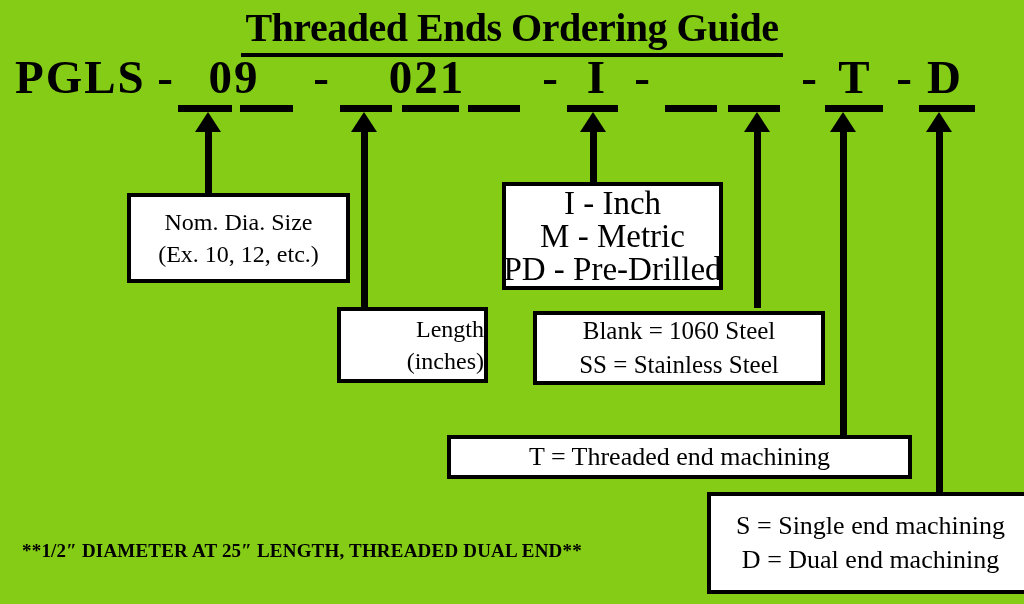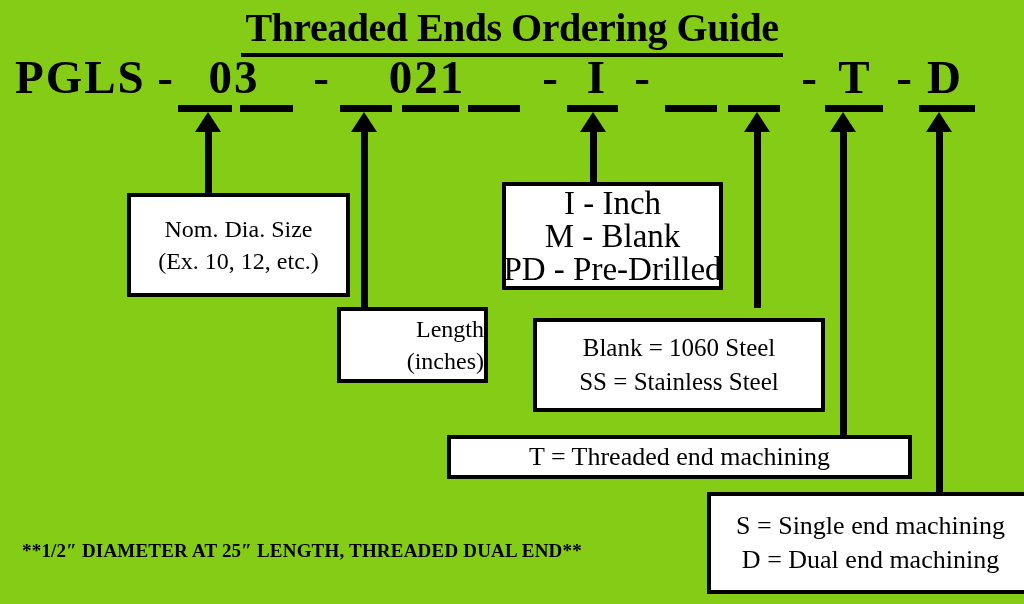--- a/index.html
+++ b/index.html
@@ -97,24 +97,24 @@
     display: flex;
     flex-direction: column;
     justify-content: center;
     align-items: center;
     text-align: center;
     font-size: 24px;
     line-height: 32px;
   }
   .box div { white-space: nowrap; }
   .big-text { font-size: 26px; line-height: 34px; }
-  .b-diameter  { left: 127px; top: 193px; width: 223px; height: 104px; }
+  .b-diameter  { left: 127px; top: 193px; width: 223px; height: 90px; }
   .b-length    { left: 337px; top: 307px; width: 151px; height: 76px; align-items: flex-end; }
   .b-units     { left: 502px; top: 182px; width: 221px; height: 108px; font-size: 33px; line-height: 33px; }
-  .b-material  { left: 533px; top: 318px; width: 292px; height: 94px; font-size: 25px; line-height: 34px; }
+  .b-material  { left: 533px; top: 311px; width: 292px; height: 74px; font-size: 25px; line-height: 34px; }
   .b-machining { left: 447px; top: 435px; width: 465px; height: 44px; text-align: center; }
   .b-ends      { left: 707px; top: 492px; width: 327px; height: 102px; }
 
   
   .footnote {
     position: absolute;
     left: 22px; top: 540px;
     font-size: 19px;
     font-weight: bold;
     letter-spacing: 0.2px;
@@ -125,21 +125,21 @@
 <body>
 
 <div class="canvas">
 
   <div class="title">
     <span class="title-text">Threaded Ends Ordering Guide</span>
   </div>
 
   <div class="code c-prefix">PGLS</div>
   <div class="code ctr c-sep1">-</div>
-  <div class="code ctr c-diameter">03</div>
+  <div class="code ctr c-diameter">09</div>
   <div class="code ctr c-sep2">-</div>
   <div class="code ctr c-length">021</div>
   <div class="code ctr c-sep3">-</div>
   <div class="code ctr c-units">I</div>
   <div class="code ctr c-sep4">-</div>
   <div class="code ctr c-material"></div>
   <div class="code ctr c-sep5">-</div>
   <div class="code ctr c-machining">T</div>
   <div class="code ctr c-sep6">-</div>
   <div class="code ctr c-ends">D</div>
@@ -185,21 +185,21 @@
     <div>(Ex. 10, 12, etc.)</div>
   </div>
 
   <div class="box b-length">
     <div>Length</div>
     <div>(inches)</div>
   </div>
 
   <div class="box b-units">
     <div>I - Inch</div>
-    <div>M - Blank</div>
+    <div>M - Metric</div>
     <div>PD - Pre-Drilled</div>
   </div>
 
   <div class="box b-material">
     <div>Blank = 1060 Steel</div>
     <div>SS = Stainless Steel</div>
   </div>
 
   <div class="box b-machining big-text">
     <div>T = Threaded end machining</div>

